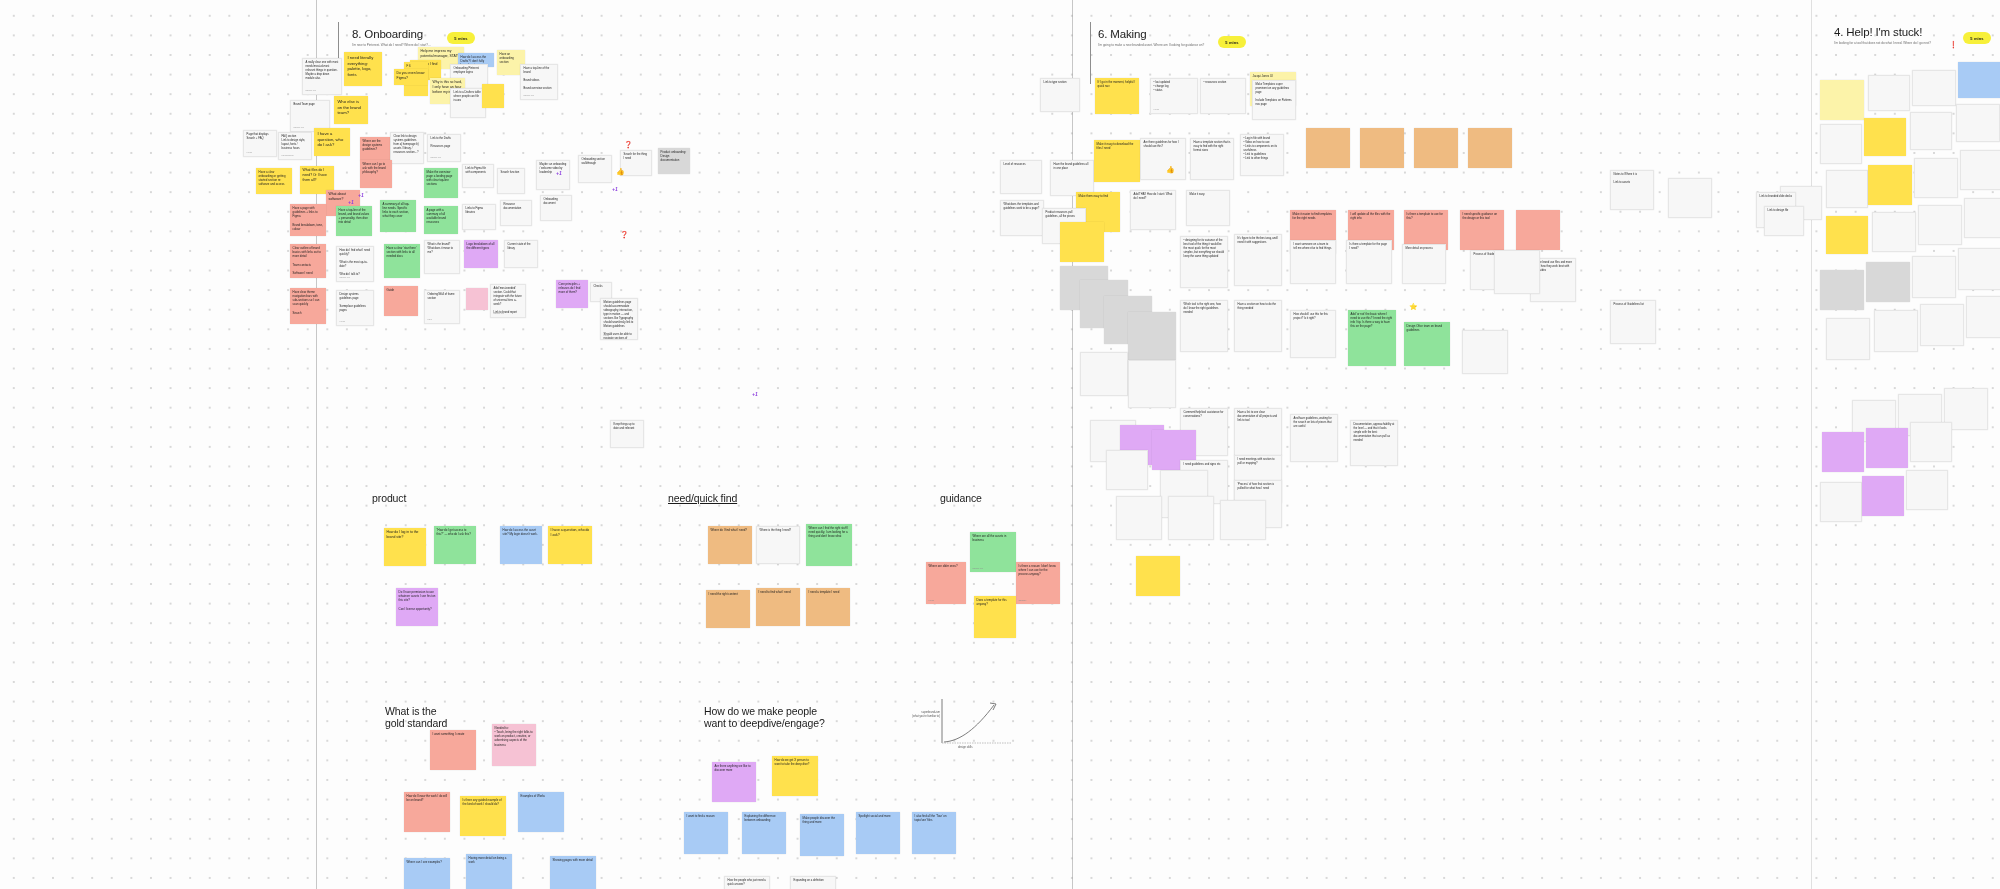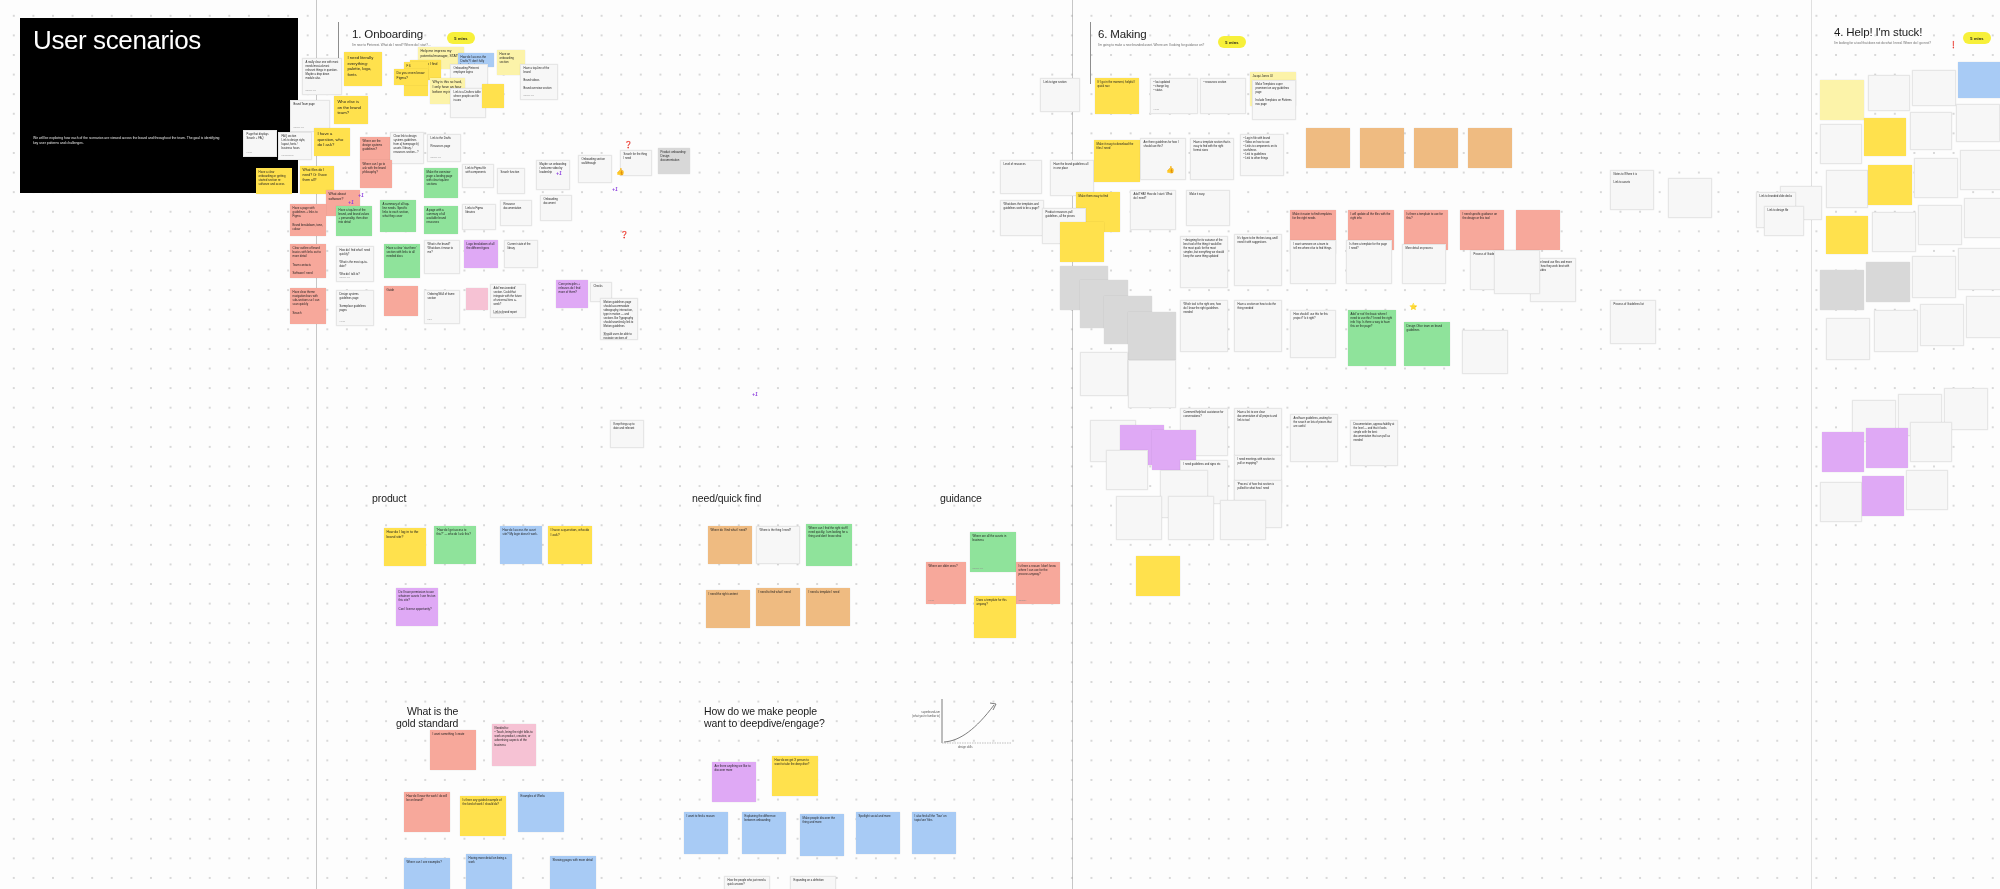--- a/index.html
+++ b/index.html
@@ -157,49 +157,45 @@
 </style>
 </head>
 <body>
 
 <div id="board">
 
   <div class="vdiv" style="left:316px"></div>
   <div class="vdiv" style="left:1072px"></div>
   <div class="vdiv light" style="left:1811px"></div>
 
-  <div class="title-card" style="left:20px; top:18px; width:278px; height:175px;">
-    <div class="tc-title">User scenarios</div>
-    <div class="tc-sub">We will be exploring how each of the scenarios are viewed across the board and throughout the team. The goal is identifying key user patterns and challenges.</div>
-  </div>
 
   <div class="hdr-bar" style="left:338px; top:22px; height:62px;"></div>
   <div class="sec-head" style="left:352px; top:28px;">
-    <div class="sh-title">1. Onboarding</div>
+    <div class="sh-title">8. Onboarding</div>
     <div class="sh-sub">I'm new to Pinterest. What do I need? Where do I start?...</div>
   </div>
   <div class="badge" style="left:447px; top:32px; width:28px; height:12px;">5 mins</div>
 
   <div class="hdr-bar" style="left:1090px; top:22px; height:62px;"></div>
   <div class="sec-head" style="left:1098px; top:28px;">
     <div class="sh-title">6. Making</div>
     <div class="sh-sub">I'm going to make a new branded asset. Where am I looking for guidance on?</div>
   </div>
   <div class="badge" style="left:1218px; top:36px; width:28px; height:12px;">5 mins</div>
 
   <div class="sec-head" style="left:1834px; top:26px;">
     <div class="sh-title">4. Help! I'm stuck!</div>
     <div class="sh-sub">I'm looking for a tool that does not do what I need. Where do I go next?</div>
   </div>
   <div class="badge" style="left:1963px; top:32px; width:28px; height:12px;">5 mins</div>
 
   <div class="cluster-label" style="left:372px; top:492px;">product</div>
-  <div class="cluster-label" style="left:692px; top:492px;">need/quick find</div>
+  <div class="cluster-label" style="left:668px; top:492px;text-decoration:underline;">need/quick find</div>
   <div class="cluster-label" style="left:940px; top:492px;">guidance</div>
-  <div class="cluster-label" style="left:396px; top:705px;text-align:right;">What is the
+  <div class="cluster-label" style="left:385px; top:705px;">What is the
 gold standard</div>
   <div class="cluster-label" style="left:704px; top:705px;">How do we make people
 want to deepdive/engage?</div>
 
   <div class="mini-chart" style="left:900px; top:695px; width:120px; height:65px;">
     <svg width="120" height="65" viewBox="0 0 120 65">
       <line x1="42" y1="4" x2="42" y2="48" stroke="#6e6e6e" stroke-width="0.9"></line>
       <line x1="42" y1="48" x2="112" y2="48" stroke="#b9b9b9" stroke-width="0.9" stroke-dasharray="1.5 1"></line>
       <path d="M44 47 C 60 46, 76 34, 94 10" fill="none" stroke="#6e6e6e" stroke-width="0.9"></path>
       <path d="M90 8 L 96 9 L 93 15" fill="none" stroke="#6e6e6e" stroke-width="0.9"></path>

